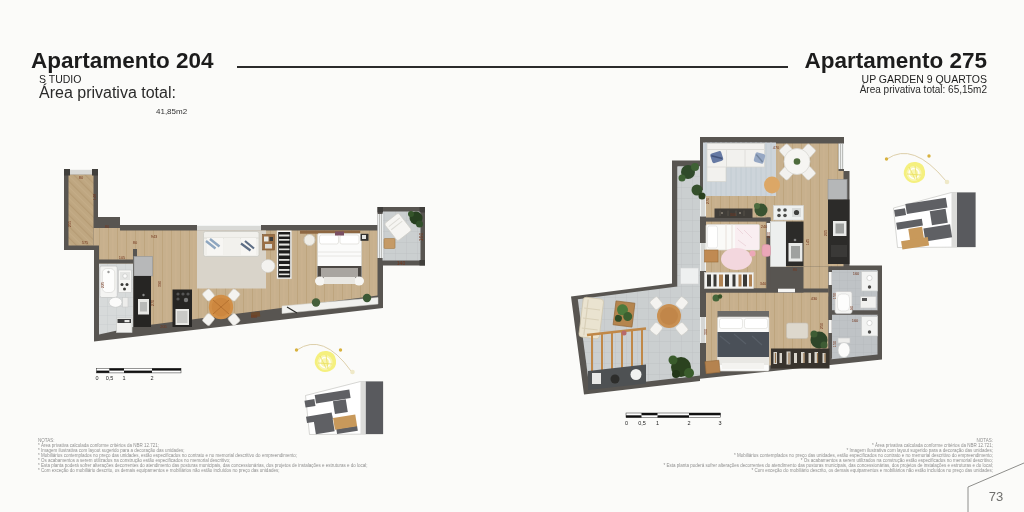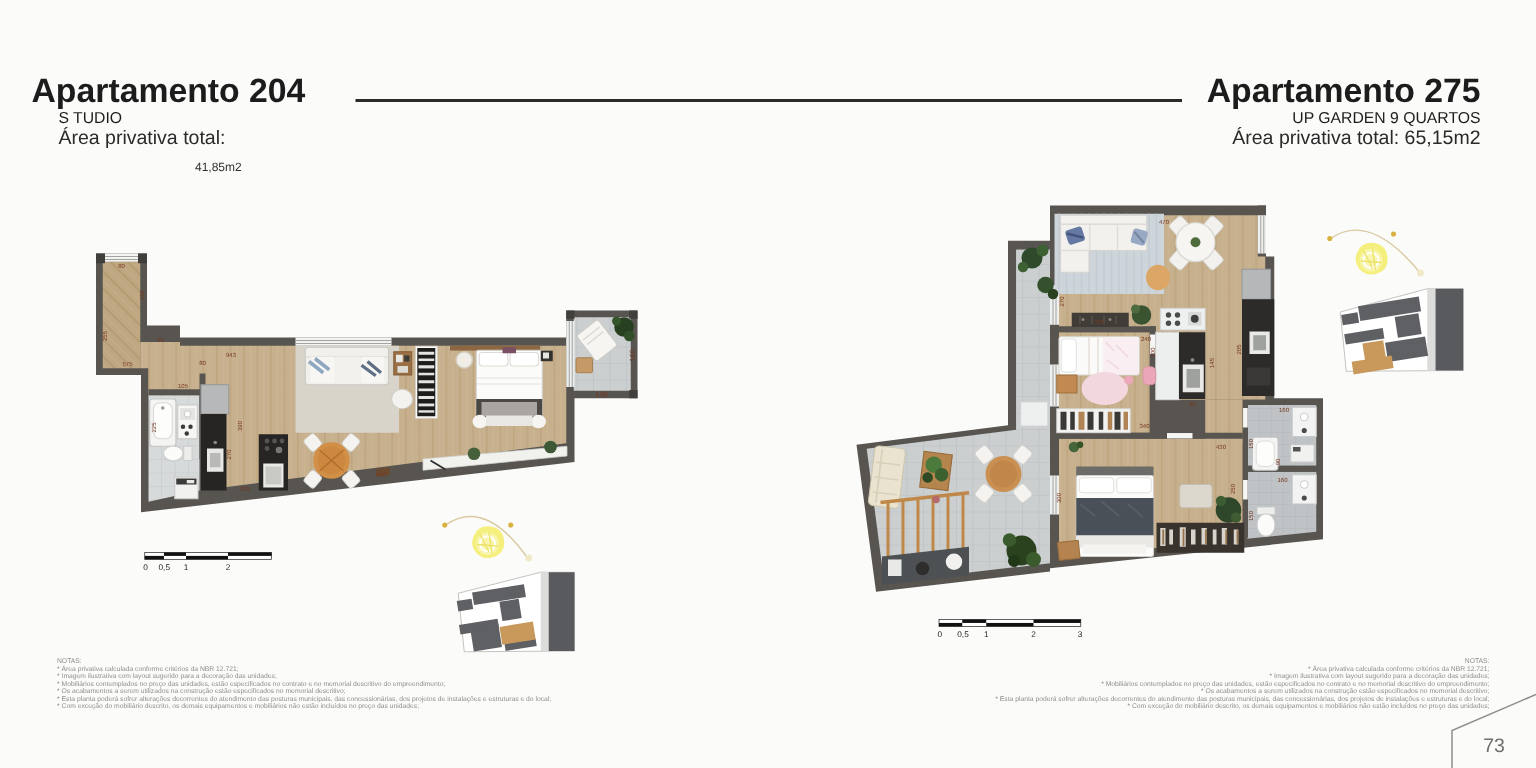--- a/index.html
+++ b/index.html
@@ -1,38 +1,38 @@
 <!DOCTYPE html>
 <html><head><meta charset="utf-8">
 <style>
 html,body{margin:0;padding:0}
 body{width:1024px;height:512px;background:#fbfbf9;font-family:"Liberation Sans",sans-serif;position:relative;overflow:hidden}
 .abs{position:absolute}
 .h1{font-weight:bold;font-size:22.5px;color:#1c1c1c}
 .h2{font-weight:normal;font-size:10.5px;color:#1c1c1c}
-.h3{font-size:13px;color:#2a2a2a}
+.h3{font-size:16px;color:#2a2a2a}
 .notes{font-size:4.5px;color:#8f8f8f;line-height:5.06px;white-space:nowrap}
 </style></head>
 <body>
 
-<div class="abs h1" style="left:21px;top:47.5px;">Apartamento 204</div>
+<div class="abs h1" style="left:31px;top:47.5px;">Apartamento 204</div>
 
 <div class="abs h2" style="left:39px;top:72.5px;">S TUDIO</div>
 
 <div class="abs h3" style="left:39px;top:84px;">Área privativa total:</div>
 
-<div class="abs" style="left:130px;top:107px;font-size:8px;color:#333">41,85m2</div>
+<div class="abs" style="left:156px;top:107px;font-size:8px;color:#333">41,85m2</div>
 
 <div class="abs" style="left:237px;top:66.3px;width:551px;height:1.6px;background:#2b2b2b"></div>
 
 <div class="abs h1" style="right:37px;top:47.5px;">Apartamento 275</div>
 
 <div class="abs h2" style="right:37px;top:72.5px;">UP GARDEN 9 QUARTOS</div>
 
-<div class="abs h3" style="right:37px;top:84px;font-size:13px">Área privativa total: 65,15m2</div>
+<div class="abs h3" style="right:37px;top:84px;font-size:10px">Área privativa total: 65,15m2</div>
 
 <svg class="abs" style="left:0;top:0" width="1024" height="512" viewBox="0 0 1024 512">
 <defs>
 <pattern id="wood1" width="8" height="8" patternUnits="userSpaceOnUse" patternTransform="rotate(-45)">
   <rect width="8" height="8" fill="#bfa781"></rect>
   <rect width="1.2" height="8" fill="#b59b74"></rect>
   <rect x="4" width="0.8" height="8" fill="#c6ad88"></rect>
 </pattern>
 <pattern id="wood2" width="9" height="9" patternUnits="userSpaceOnUse">
   <rect width="9" height="9" fill="#c7b08d"></rect>

